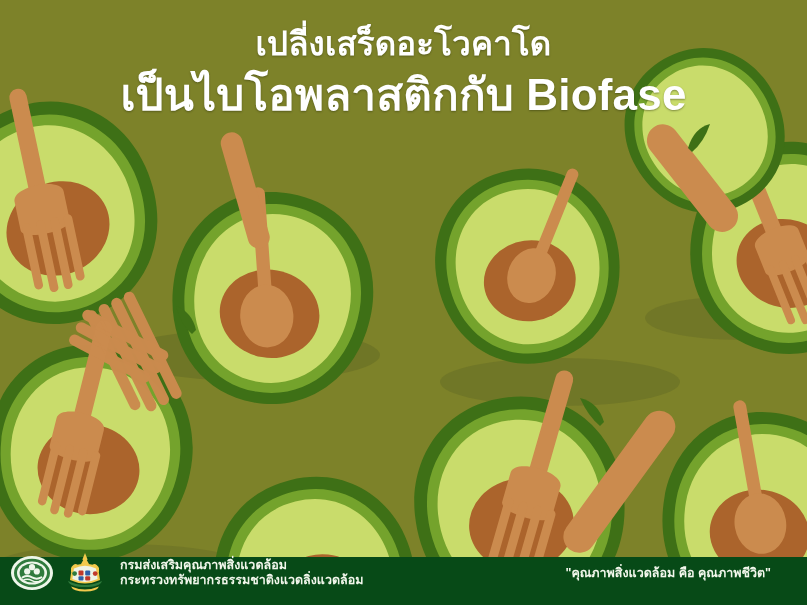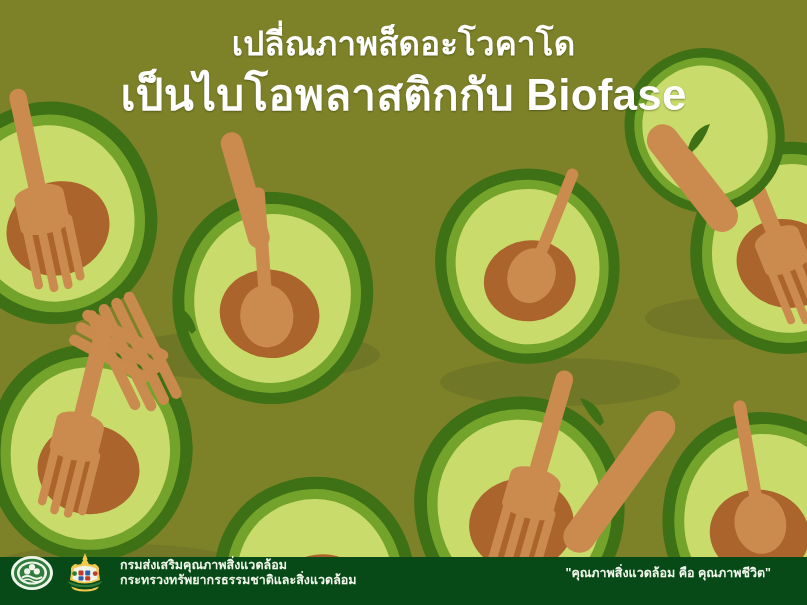--- a/index.html
+++ b/index.html
@@ -227,21 +227,21 @@
         <rect x="-11" y="-70" width="22" height="120" rx="11" fill="#cb8b4e"></rect>
       </g>
 
       <path d="M688,148 q6,-20 22,-24 q-6,18 -18,28 Z" fill="#3e7016"></path>
       <path d="M196,330 q-4,-18 -20,-24 q4,18 16,28 Z" fill="#3e7016"></path>
       <path d="M604,422 q-6,-20 -24,-24 q8,18 20,28 Z" fill="#3e7016"></path>
     </g>
   </svg>
 
   <div id="title-block">
-    <span class="title-line l1">เปลี่ณภาพส็ดอะโวคาโด</span>
+    <span class="title-line l1">เปลี่งเสร็ดอะโวคาโด</span>
     <span class="title-line l2">เป็นไบโอพลาสติกกับ Biofase</span>
   </div>
 
   <div id="footer-bar">
 
     <div id="footer-logos">
 
       <svg class="logo-slot" width="44" height="40" viewBox="0 0 44 40" xmlns="http://www.w3.org/2000/svg">
         <ellipse cx="22" cy="20" rx="21" ry="17" fill="#eef6ea"></ellipse>
         <ellipse cx="22" cy="20" rx="18" ry="14.2" fill="#2f7a3c"></ellipse>
@@ -272,19 +272,19 @@
         <circle cx="33.2" cy="21.6" r="2.4" fill="#c0392b"></circle>
         <circle cx="12.6" cy="21.6" r="2.4" fill="#2f7a3c"></circle>
 
         <path d="M6,29 q17,8 34,0 q-2,6 -17,6 q-15,0 -17,-6 Z" fill="#2f7a3c"></path>
         <path d="M9,34.5 q14,6 28,0 q-2,5 -14,5 q-12,0 -14,-5 Z" fill="#f2c94c"></path>
       </svg>
     </div>
 
     <div id="footer-org">
       <span class="org-line">กรมส่งเสริมคุณภาพสิ่งแวดล้อม</span>
-      <span class="org-line">กระทรวงทรัพยากรธรรมชาติและสิ่งแวดล้อม</span>
+      <span class="org-line">กระทรวงทรัพยากรธรรมชาติงแวดลิ่งแวดล้อม</span>
     </div>
 
     <div id="footer-slogan">"คุณภาพสิ่งแวดล้อม คือ คุณภาพชีวิต"</div>
   </div>
 
 </div>
 
 </body></html>

